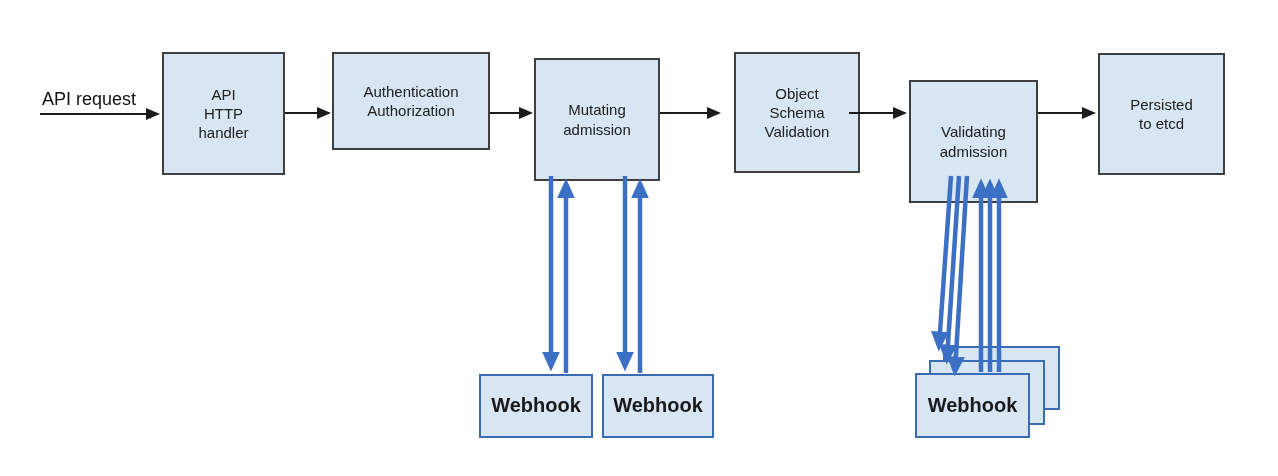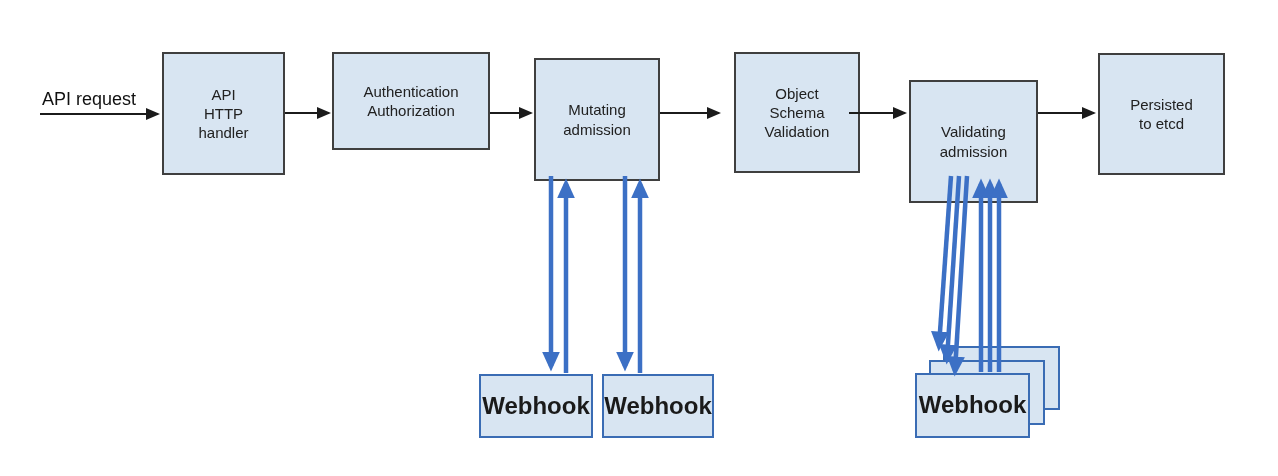--- a/index.html
+++ b/index.html
@@ -18,21 +18,21 @@
   }
   .box{
     position:absolute;box-sizing:border-box;
     background:var(--box-fill);border:2px solid var(--box-border);
     display:flex;align-items:center;justify-content:center;text-align:center;
   }
   .box .lbl{
     white-space:pre-line;font-size:15px;line-height:1.28;color:var(--text);
   }
   .webhook{border-color:var(--webhook-border);}
-  .webhook .lbl{font-weight:bold;font-size:24px;color:#1a1a1a;}
+  .webhook .lbl{font-weight:bold;font-size:20px;color:#1a1a1a;}
   .api-request{
     position:absolute;left:42px;top:89px;font-size:18px;font-weight:normal;
     color:#111;letter-spacing:0px;
   }
   svg.overlay{position:absolute;left:0;top:0;pointer-events:none;}
   .black-line{stroke:var(--arrow-black);stroke-width:2;fill:none;}
   .blue-line{stroke:var(--arrow-blue);stroke-width:4.5;fill:none;}
   #blackHead path{fill:var(--arrow-black);}
   #blueHead path{fill:var(--arrow-blue);}
 </style>

